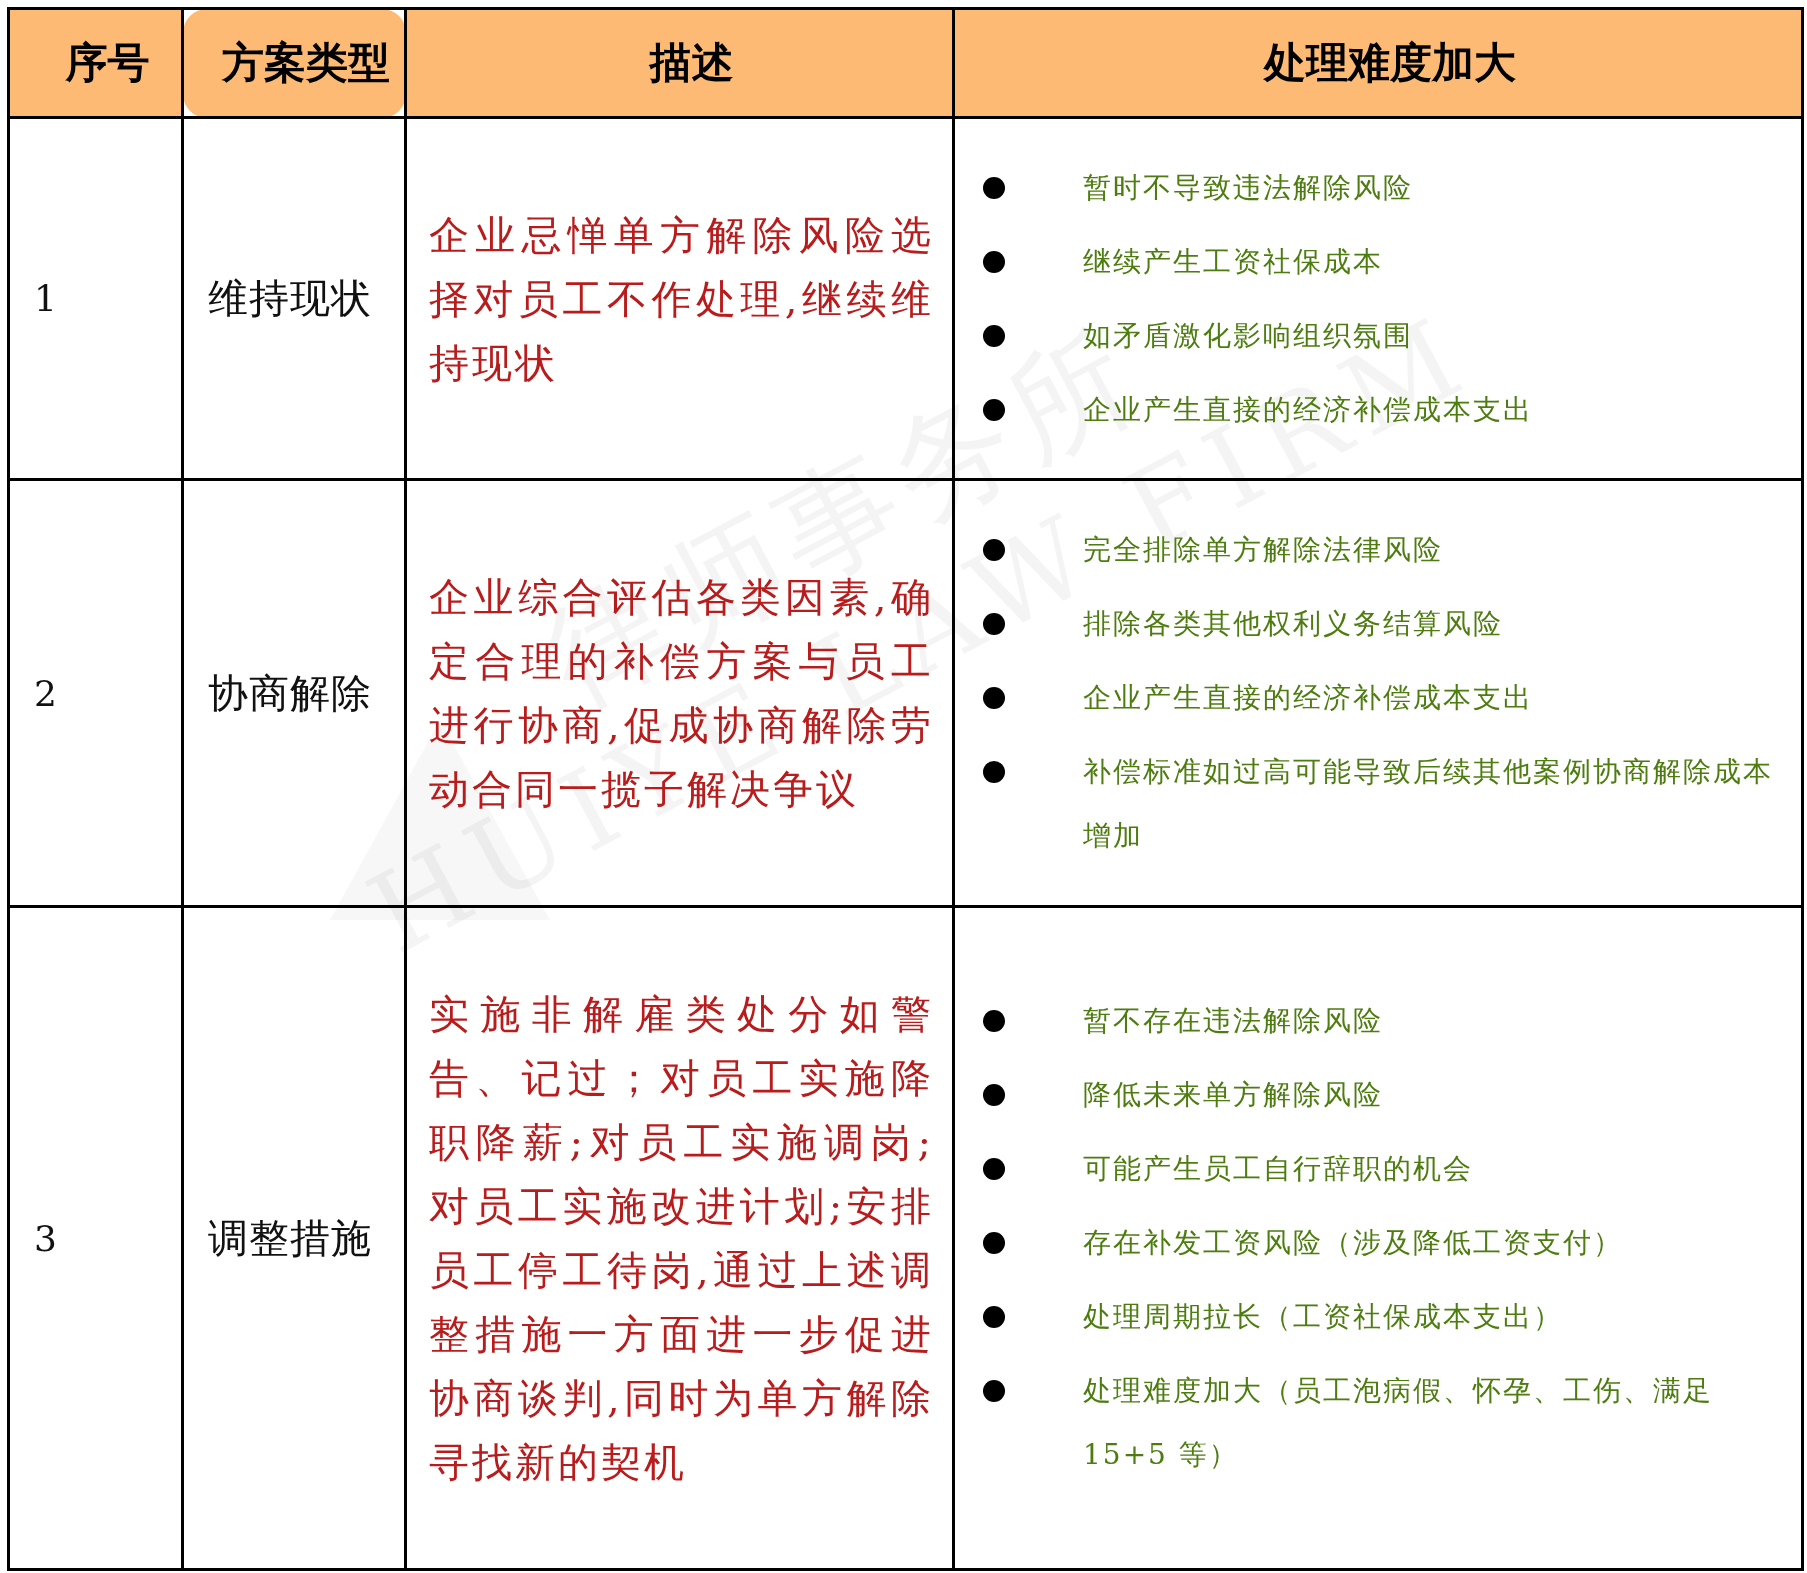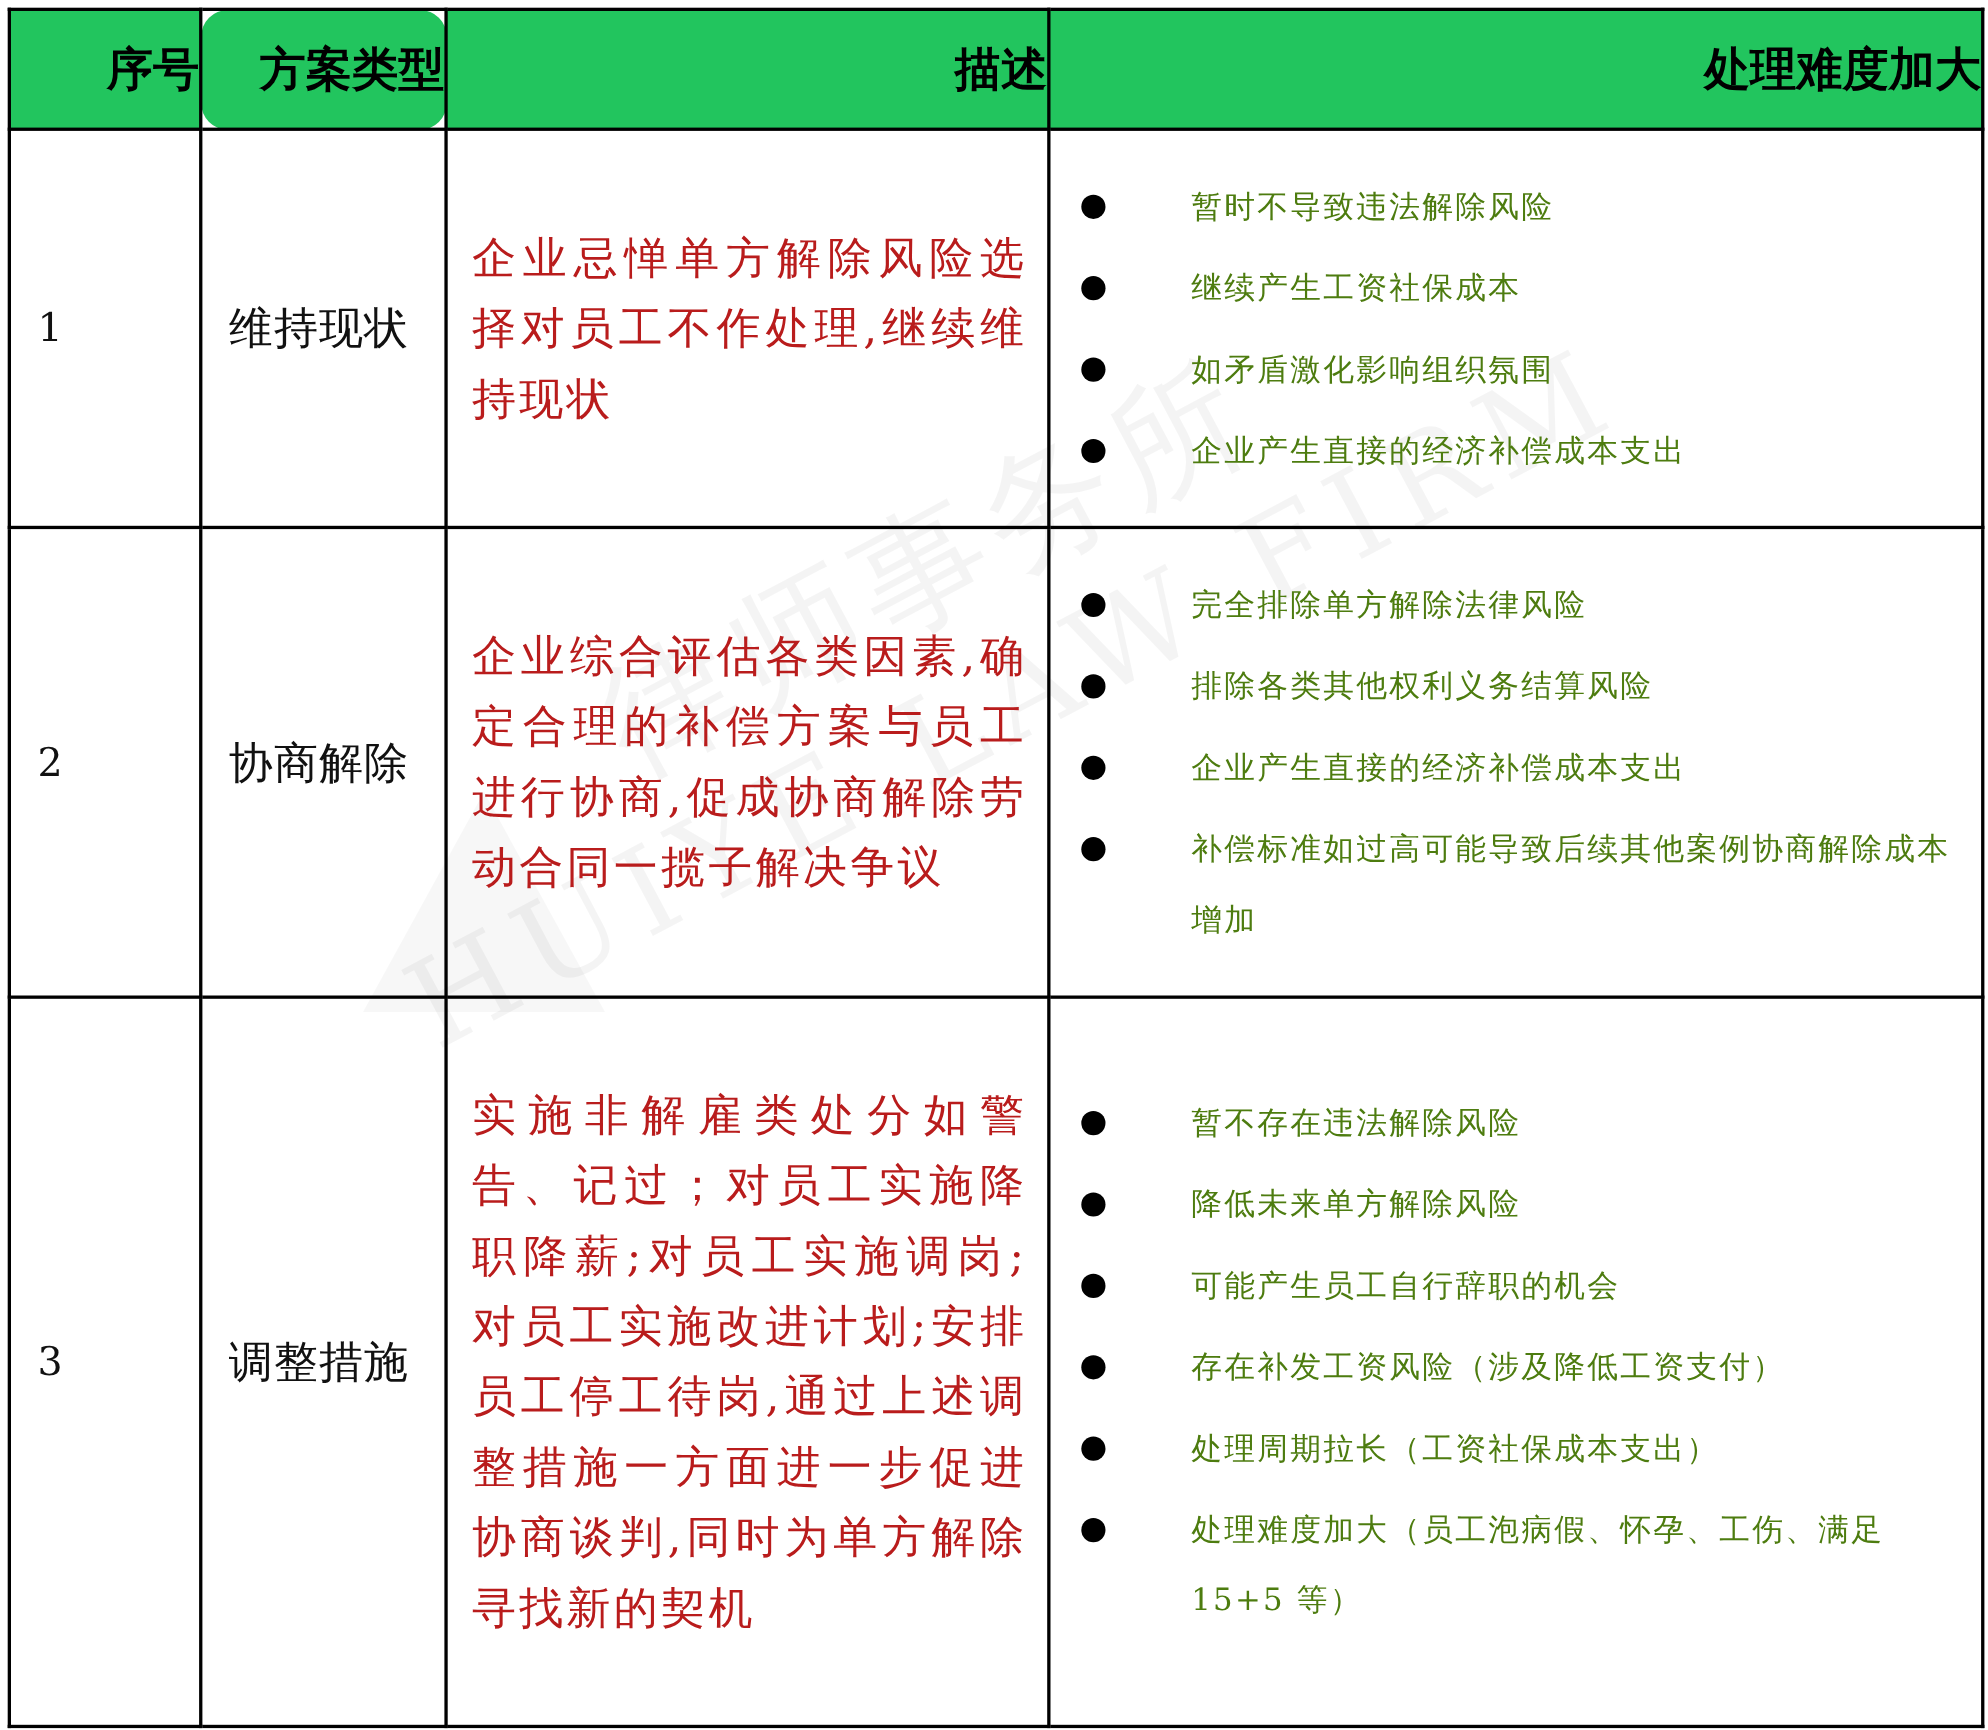--- a/index.html
+++ b/index.html
@@ -63,26 +63,26 @@
       table-layout: fixed;
       z-index: 1;
     }
     table.plan-table th,
     table.plan-table td {
       border: 3.5px solid #000000;
       vertical-align: middle;
       padding: 0;
     }
     table.plan-table thead th {
-      background: #22c55e;
+      background: #fdba74;
       height: 106px;
       font-family: "DejaVu Sans", "Liberation Sans", sans-serif;
       font-weight: bold;
       font-size: 42px;
-      text-align: right;
+      text-align: center;
       padding-left: 22px;
       letter-spacing: 0px;
       color: #000000;
     }
     table.plan-table thead th.col-idx { padding-left: 24px; }
     table.plan-table thead th.col-type { padding-left: 24px; border-radius: 24px; }
     table.plan-table thead th.col-desc { padding-left: 24px; }
     table.plan-table thead th.col-analysis { padding-left: 24px; }
 
     td.cell-idx {

